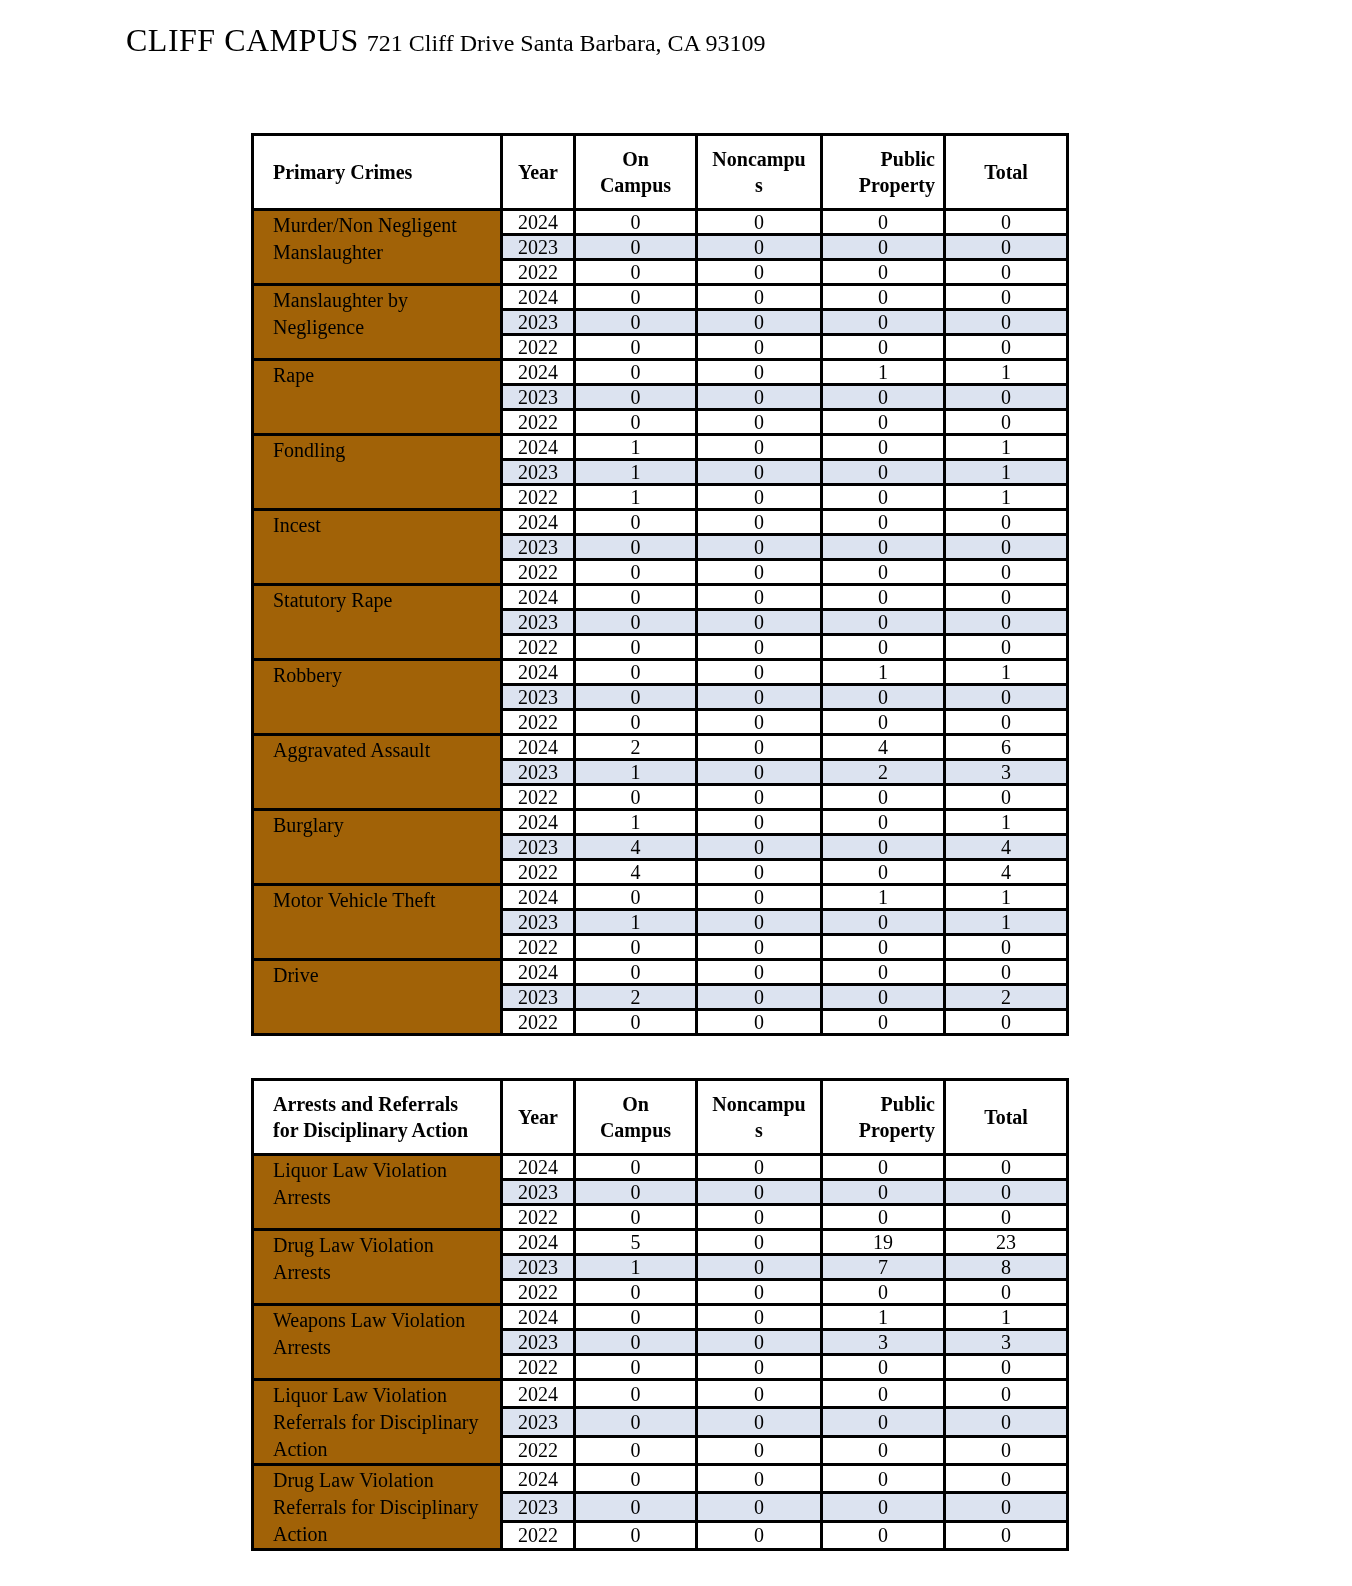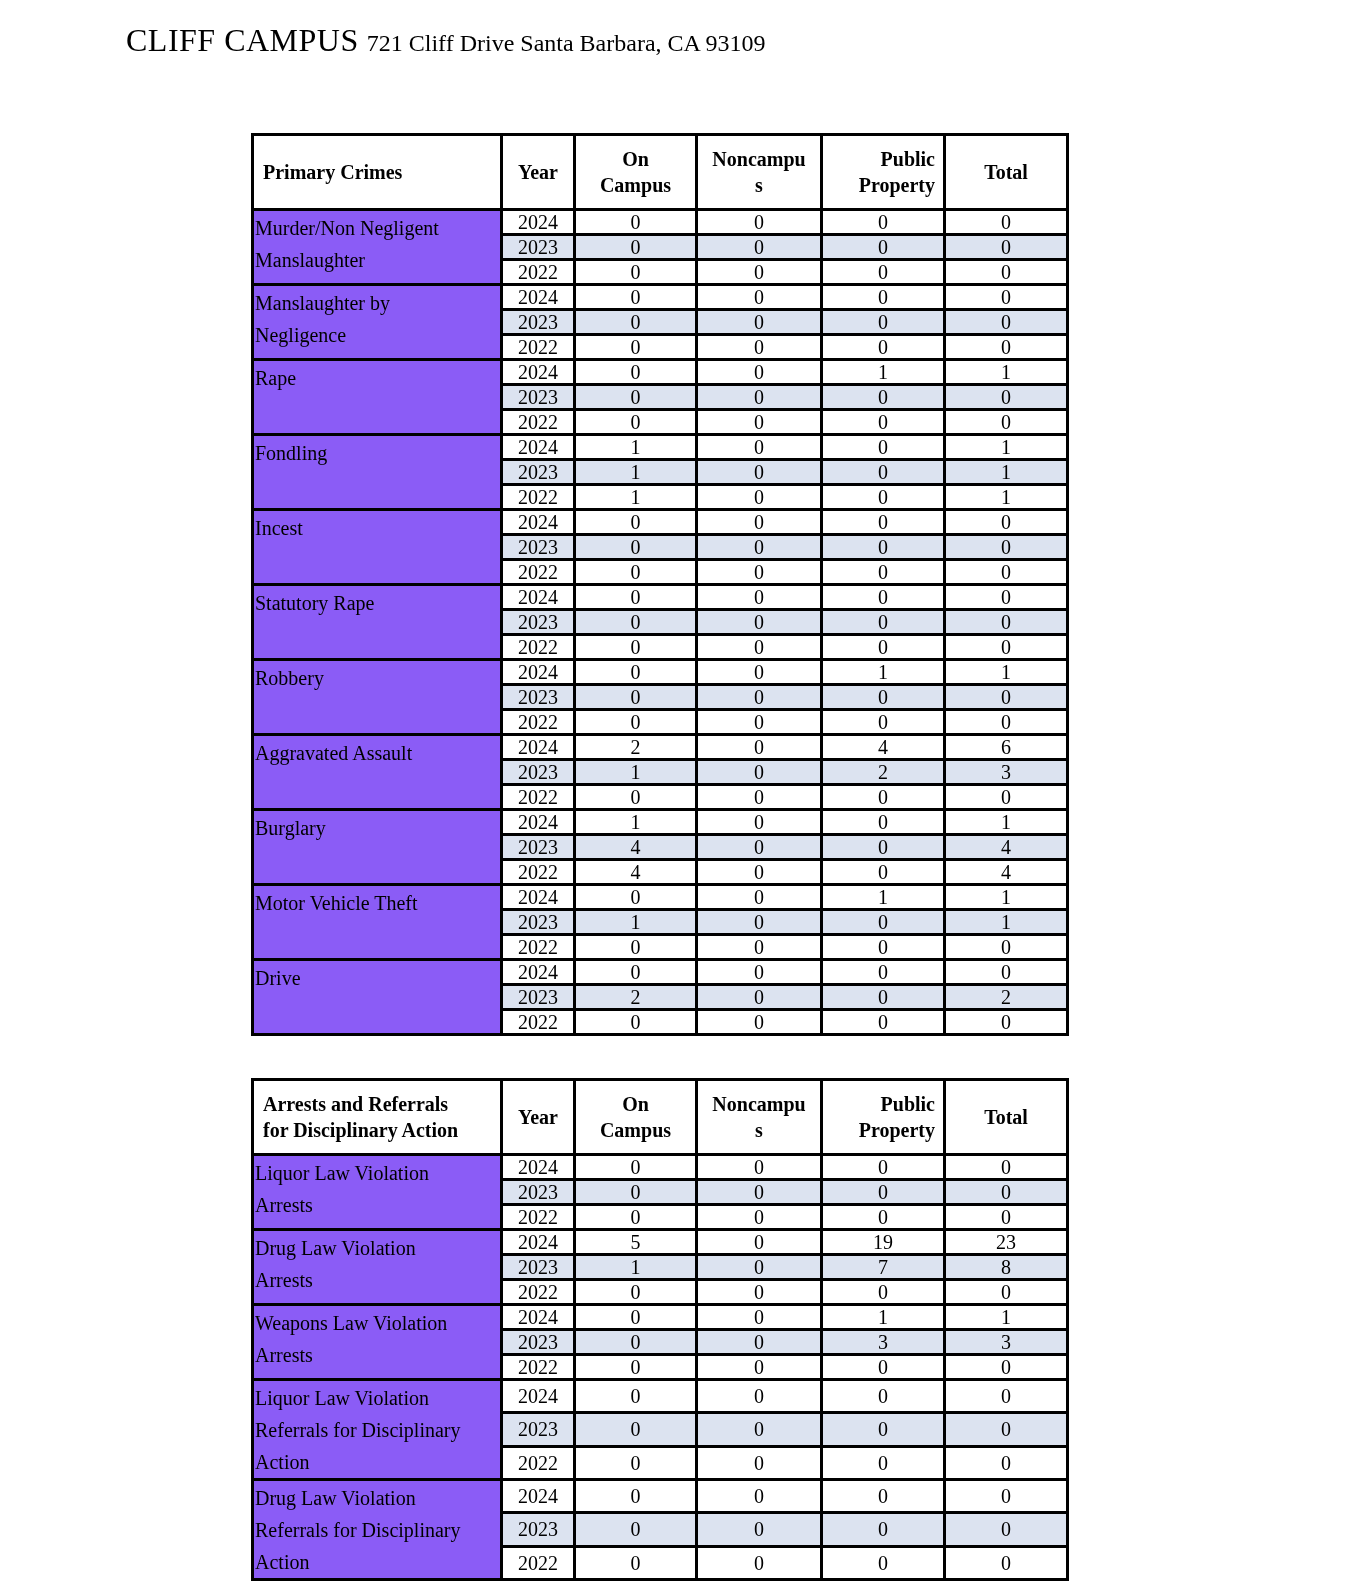--- a/index.html
+++ b/index.html
@@ -48,41 +48,41 @@
     font-weight: bold;
     font-size: 20px;
     text-align: center;
     vertical-align: middle;
     height: 72px;
     padding: 0;
     line-height: 26px;
   }
   .stats th.name-col {
     text-align: left;
-    padding-left: 9px;
+    padding-left: 19px;
     margin-left: 44px;
   }
   .w-title { display: inline-block; max-width: 205px; text-align: left; }
   .w-on   { display: inline-block; width: 72px; }
   .w-nc   { display: inline-block; width: 97px; word-break: break-all; }
   .w-pp   { display: inline-block; width: 104px; text-align: right; }
   .stats td {
     font-size: 20px;
     height: 22px;
     line-height: 22px;
     text-align: center;
     vertical-align: middle;
     padding: 0;
   }
   .stats td.crime {
     text-align: left;
     vertical-align: top;
-    line-height: 32px;
-    padding: 1px 4px 0 1px;
-    background: #8b5cf6;
+    line-height: 27px;
+    padding: 1px 4px 0 19px;
+    background: #a16207;
   }
   .g-name { display: inline-block; max-width: 215px; }
   tr.shaded td { background: #dce3f0; }
 </style>
 </head>
 <body>
 
 <div class="page">
   <div class="doc-header">
     <span class="campus-name">CLIFF CAMPUS</span><span class="campus-address">721 Cliff Drive Santa Barbara, CA 93109</span>

